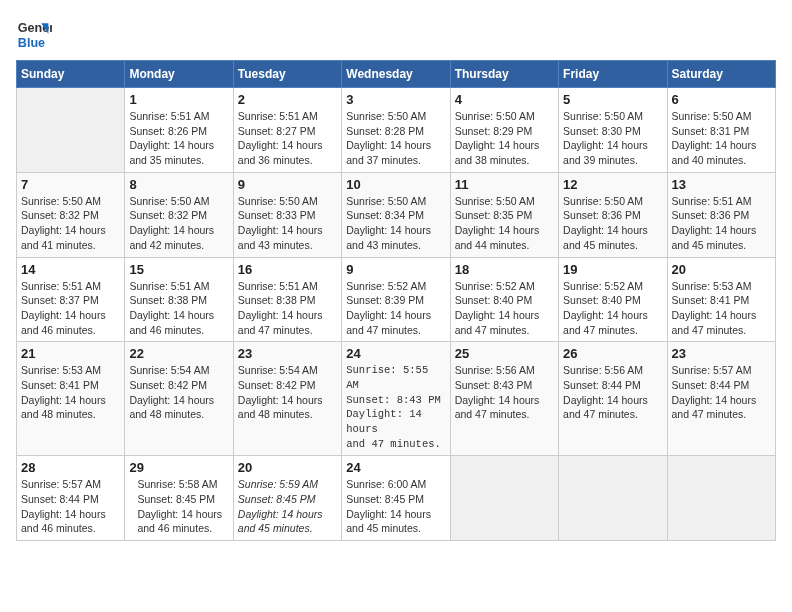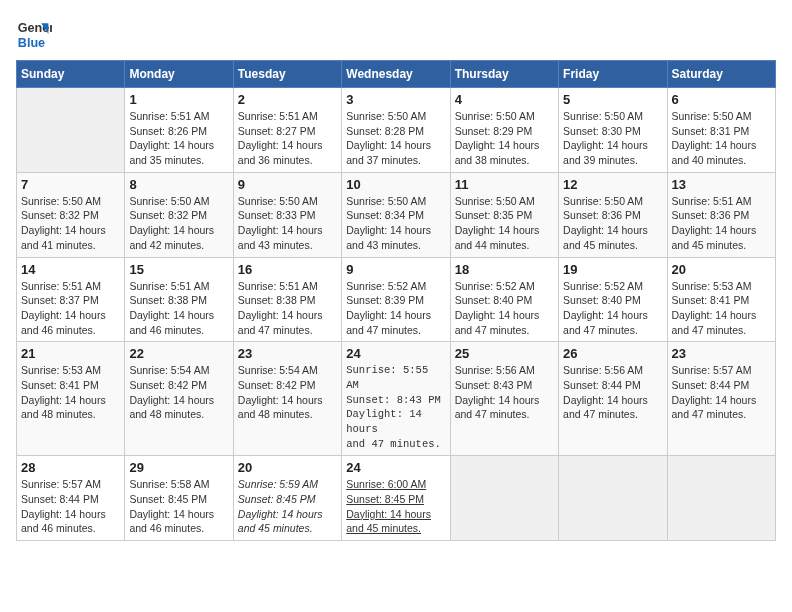--- a/index.html
+++ b/index.html
@@ -309,35 +309,35 @@
       <tr>
         <td>
           <div class="day-number">28</div>
           <div class="day-info" style="white-space: pre-line;">Sunrise: 5:57 AM
 Sunset: 8:44 PM
 Daylight: 14 hours
 and 46 minutes.</div>
         </td>
         <td>
           <div class="day-number">29</div>
-          <div class="day-info" style="white-space: pre-line;">Sunrise: 5:58 AM
+          <div class="day-info" style="white-space: pre-line; margin-left: 8px;">Sunrise: 5:58 AM
 Sunset: 8:45 PM
 Daylight: 14 hours
 and 46 minutes.</div>
         </td>
         <td>
           <div class="day-number">20</div>
           <div class="day-info" style="white-space: pre-line; font-style: italic;">Sunrise: 5:59 AM
 Sunset: 8:45 PM
 Daylight: 14 hours
 and 45 minutes.</div>
         </td>
         <td>
           <div class="day-number">24</div>
-          <div class="day-info" style="white-space: pre-line; text-decoration: underline;">Sunrise: 6:00 AM
+          <div class="day-info" style="white-space: pre-line;">Sunrise: 6:00 AM
 Sunset: 8:45 PM
 Daylight: 14 hours
 and 45 minutes.</div>
         </td>
         <td class="empty-cell"></td>
         <td class="empty-cell"></td>
         <td class="empty-cell"></td>
       </tr>
     </tbody>
 </table>

